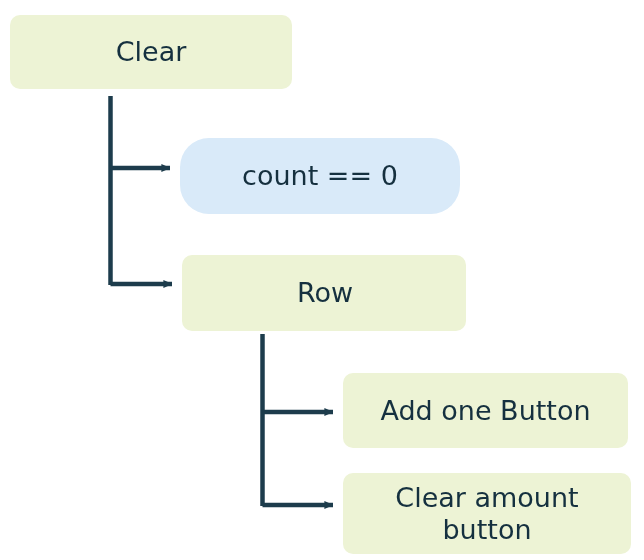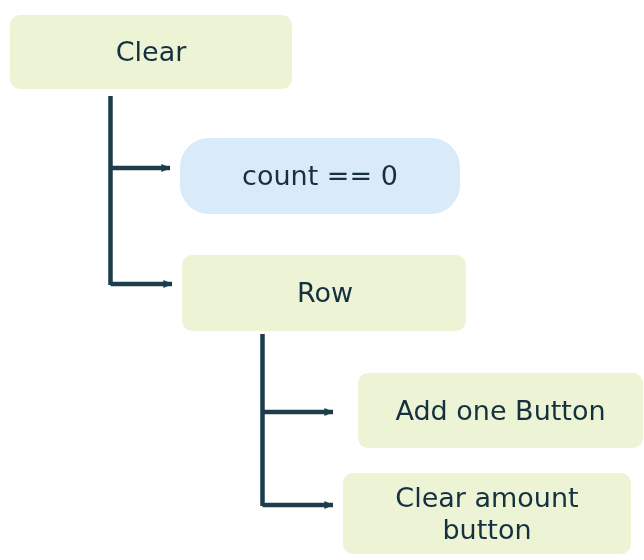--- a/index.html
+++ b/index.html
@@ -43,21 +43,21 @@
     letter-spacing: 0px;
     padding: 2px 10px;
     white-space: pre-line;
   }
   .node.green { background: #edf3d5; }
   .node.blue  { background: #d9eaf9; border-radius: 29px; }
 
   #node-column      { left: 10px;  top: 15px;  width: 282px; height: 74px; }
   #node-count-check { left: 180px; top: 138px; width: 280px; height: 76px; }
   #node-row         { left: 182px; top: 255px; width: 284px; height: 76px; padding-left: 12px; }
-  #node-add-one     { left: 343px; top: 373px; width: 285px; height: 75px; margin-left: 15px; }
+  #node-add-one     { left: 343px; top: 373px; width: 285px; height: 75px; }
   #node-clear       { left: 343px; top: 473px; width: 288px; height: 81px; }
 </style>
 </head>
 <body>
 
 <div id="diagram-root">
 
   <svg id="connector-layer" viewBox="0 0 644 560" width="644" height="560" xmlns="http://www.w3.org/2000/svg">
     <defs>
       <marker id="arrowhead" markerWidth="9" markerHeight="8" refX="8.6" refY="4" orient="auto" markerUnits="userSpaceOnUse">

